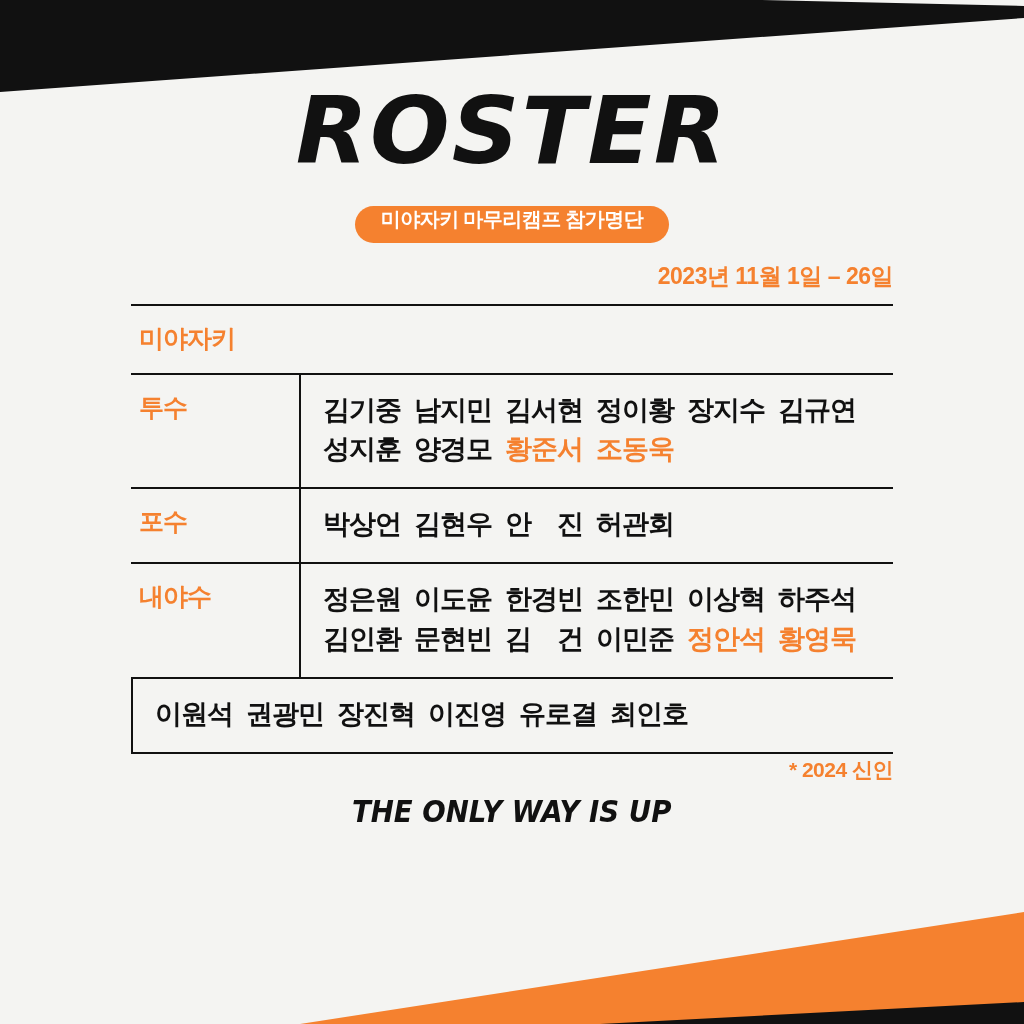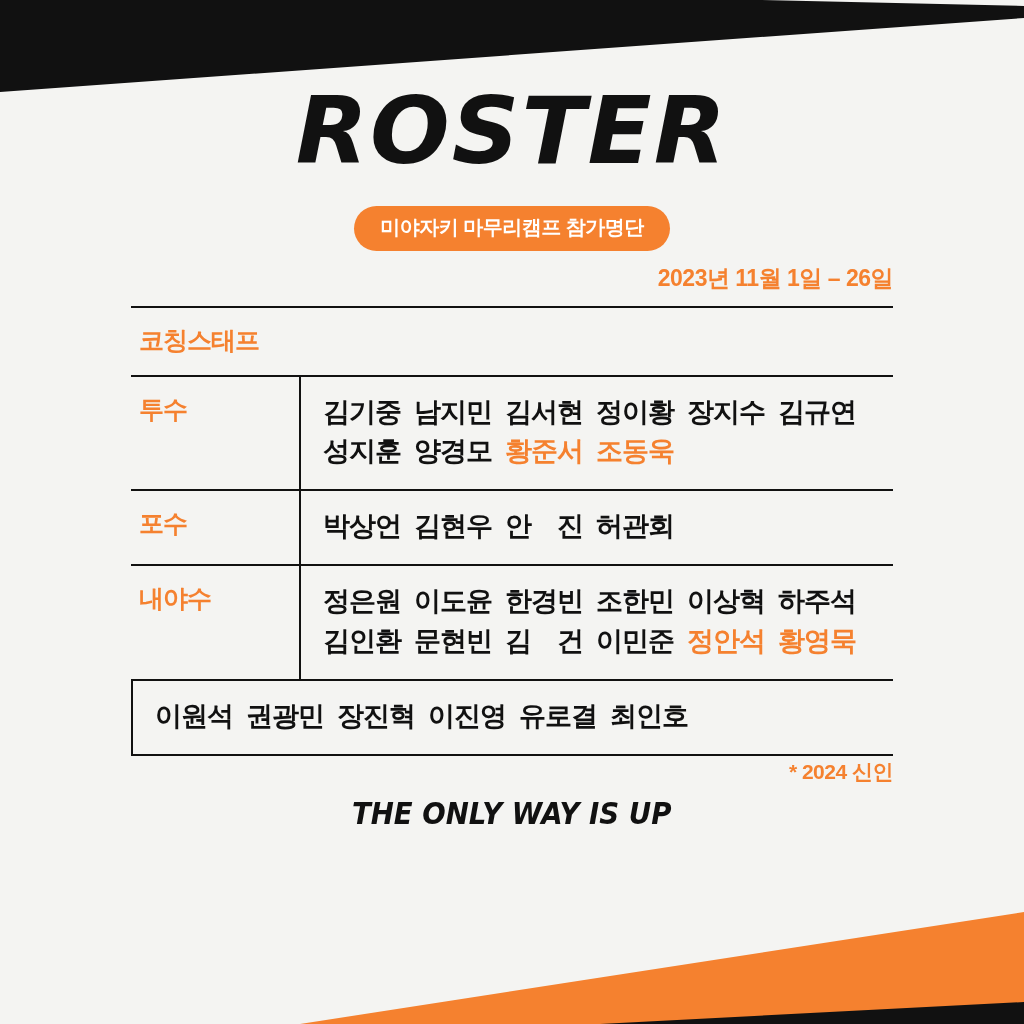--- a/index.html
+++ b/index.html
@@ -52,29 +52,30 @@
     color: #111111;
     line-height: 1;
     transform: scaleX(1.02);
   }
 
   .subtitle-pill {
     margin-top: 28px;
     background: #f5812f;
     color: #ffffff;
     border-radius: 999px;
-    padding: 8px 26px 10px 26px;
+    padding: 0 26px 10px 26px;
     font-size: 20px;
     font-weight: 700;
     letter-spacing: -0.5px;
+    font-family: Liberation Serif, serif;
   }
 
   .table-wrap {
     width: 762px;
-    margin-top: 12px;
+    margin-top: 18px;
   }
 
   .date-line {
     text-align: right;
     color: #f5812f;
     font-size: 23px;
     font-weight: 700;
     padding-bottom: 12px;
     letter-spacing: -0.5px;
   }
@@ -151,21 +152,21 @@
   <div class="title">ROSTER</div>
 
   <div class="subtitle-pill">미야자키 마무리캠프 참가명단</div>
 
   <div class="table-wrap">
 
     <div class="date-line">2023년 11월 1일 – 26일</div>
 
 
     <div class="row">
-      <div class="cat">코칭스태프</div>
+      <div class="cat">미야자키</div>
     </div>
 
     <div class="row">
       <div class="cat">투수</div>
       <div class="names">
         <div class="line"><span>김기중  남지민  김서현  정이황  장지수  김규연</span><span class="rookie"></span></div>
         <div class="line"><span>성지훈  양경모  </span><span class="rookie">황준서  조동욱</span></div>
       </div>
     </div>
 

